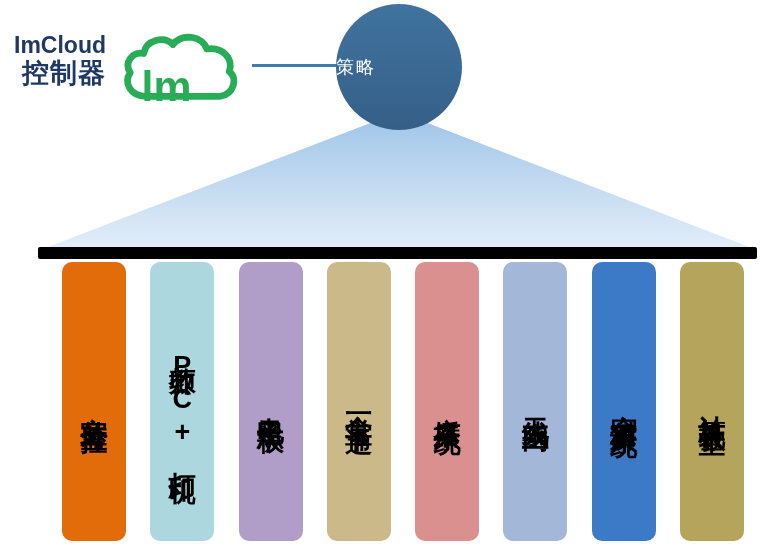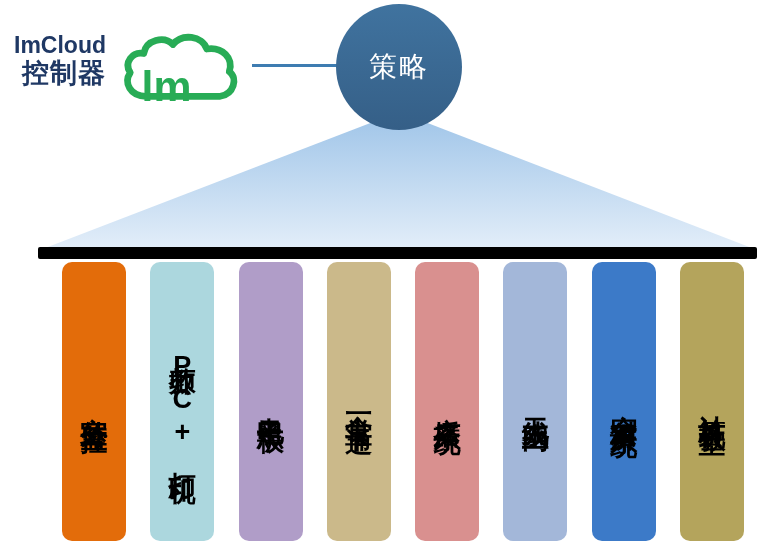--- a/index.html
+++ b/index.html
@@ -30,22 +30,22 @@
   .connector{
     position:absolute;left:252px;top:64px;width:86px;height:3px;
     background:var(--connector,#3E7CB1);
   }
 
   
   .gateway{
     position:absolute;left:336px;top:4px;width:126px;height:126px;
     border-radius:50%;
     background:linear-gradient(180deg,var(--gateway-top,#40739F),var(--gateway-bottom,#355F87));
-    display:flex;flex-direction:column;align-items:center;justify-content:center;
-    color:#ffffff;font-size:28px;line-height:1.35;letter-spacing:2px;
+    display:flex;flex-direction:column;justify-content:center;
+    color:#ffffff;font-size:18px;line-height:1.35;letter-spacing:2px;
     z-index:3;
   }
 
   
   .funnel-svg{position:absolute;left:0;top:0;width:771px;height:551px;z-index:1;}
 
   
   .columns{
     position:absolute;left:62px;top:262px;width:682px;height:279px;
     display:flex;justify-content:space-between;z-index:2;

